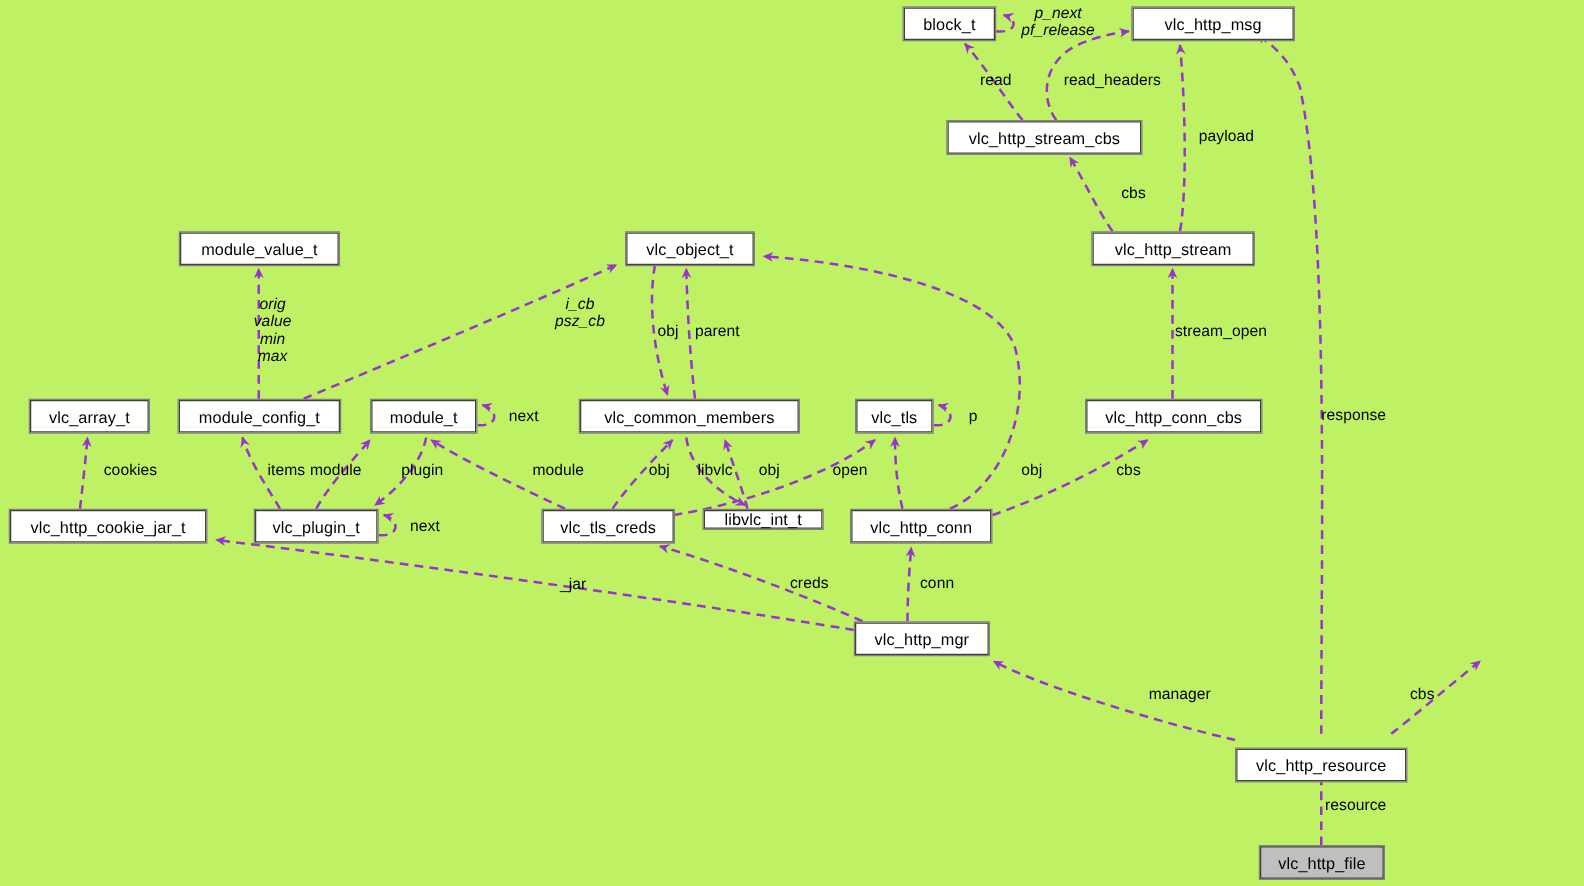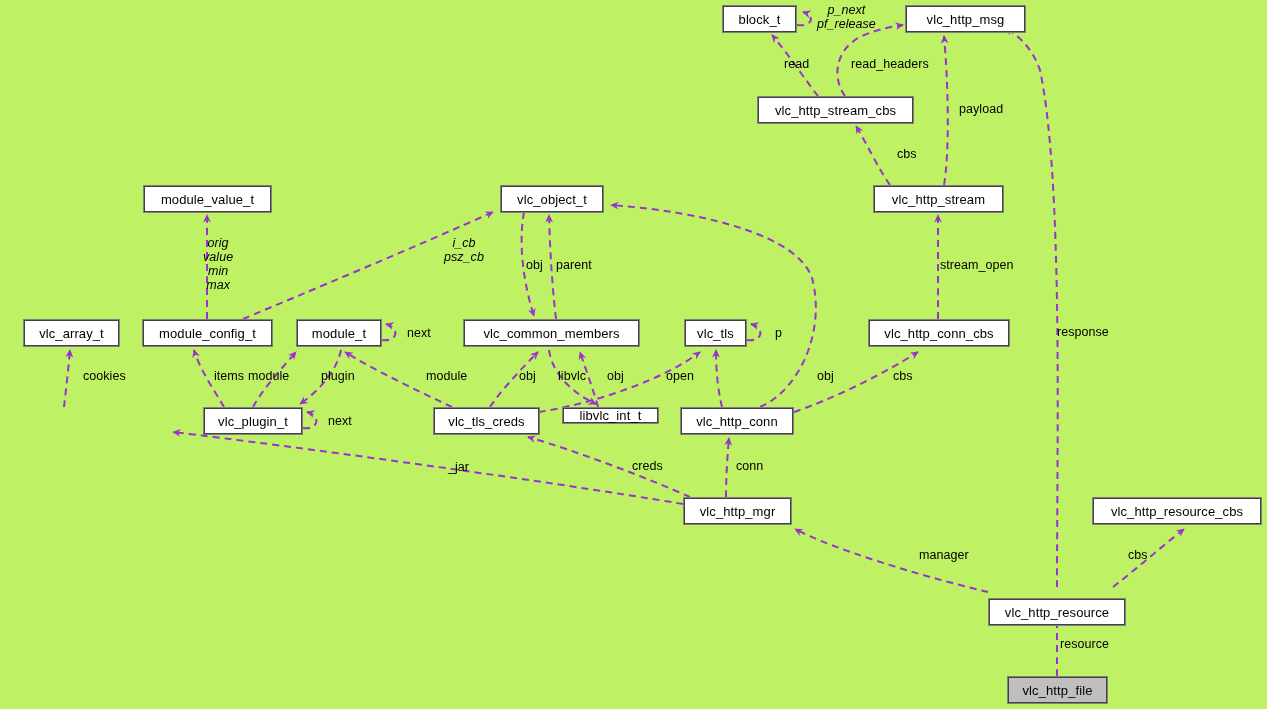--- a/index.html
+++ b/index.html
@@ -133,21 +133,21 @@
 
       <path d="M1113,587 C1135,570 1160,548 1184,529"></path>
 
       <path d="M1057,676 C1057,660 1057,640 1057,618"></path>
     </g>
   </svg>
 
   <div class="node" style="left:723px;top:6px;width:73px;height:26px;">
     <span class="nlabel">block_t</span>
   </div>
-  <div class="node" style="left:906px;top:6px;width:119px;height:26px;">
+  <div class="node" style="left:906px;top:6px;width:129px;height:26px;">
     <span class="nlabel">vlc_http_msg</span>
   </div>
   <div class="node" style="left:758px;top:97px;width:155px;height:26px;">
     <span class="nlabel">vlc_http_stream_cbs</span>
   </div>
   <div class="node" style="left:874px;top:186px;width:129px;height:26px;">
     <span class="nlabel">vlc_http_stream</span>
   </div>
   <div class="node" style="left:144px;top:186px;width:127px;height:26px;">
     <span class="nlabel">module_value_t</span>
@@ -166,37 +166,37 @@
   </div>
   <div class="node" style="left:464px;top:320px;width:175px;height:26px;">
     <span class="nlabel">vlc_common_members</span>
   </div>
   <div class="node" style="left:685px;top:320px;width:61px;height:26px;">
     <span class="nlabel">vlc_tls</span>
   </div>
   <div class="node" style="left:869px;top:320px;width:140px;height:26px;">
     <span class="nlabel">vlc_http_conn_cbs</span>
   </div>
+  <div class="node" style="left:8px;top:408px;width:157px;height:26px;">
+    <span class="nlabel">vlc_http_cookie_jar_t</span>
+  </div>
   <div class="node" style="left:204px;top:408px;width:98px;height:26px;">
     <span class="nlabel">vlc_plugin_t</span>
   </div>
   <div class="node" style="left:434px;top:408px;width:105px;height:26px;">
     <span class="nlabel">vlc_tls_creds</span>
   </div>
   <div class="node" style="left:563px;top:408px;width:95px;height:15px;">
     <span class="nlabel">libvlc_int_t</span>
   </div>
   <div class="node" style="left:681px;top:408px;width:112px;height:26px;">
     <span class="nlabel">vlc_http_conn</span>
   </div>
   <div class="node" style="left:684px;top:498px;width:107px;height:26px;">
     <span class="nlabel">vlc_http_mgr</span>
-  </div>
-  <div class="node" style="left:1093px;top:498px;width:168px;height:26px;">
-    <span class="nlabel">vlc_http_resource_cbs</span>
   </div>
   <div class="node" style="left:989px;top:588px;width:136px;height:26px;margin-top:11px;">
     <span class="nlabel">vlc_http_resource</span>
   </div>
   <div class="node highlight" style="left:1008px;top:677px;width:99px;height:26px;">
     <span class="nlabel">vlc_http_file</span>
   </div>
 
   <div class="elabel center" style="left:817px;top:3px;">p_next
 pf_release</div>

